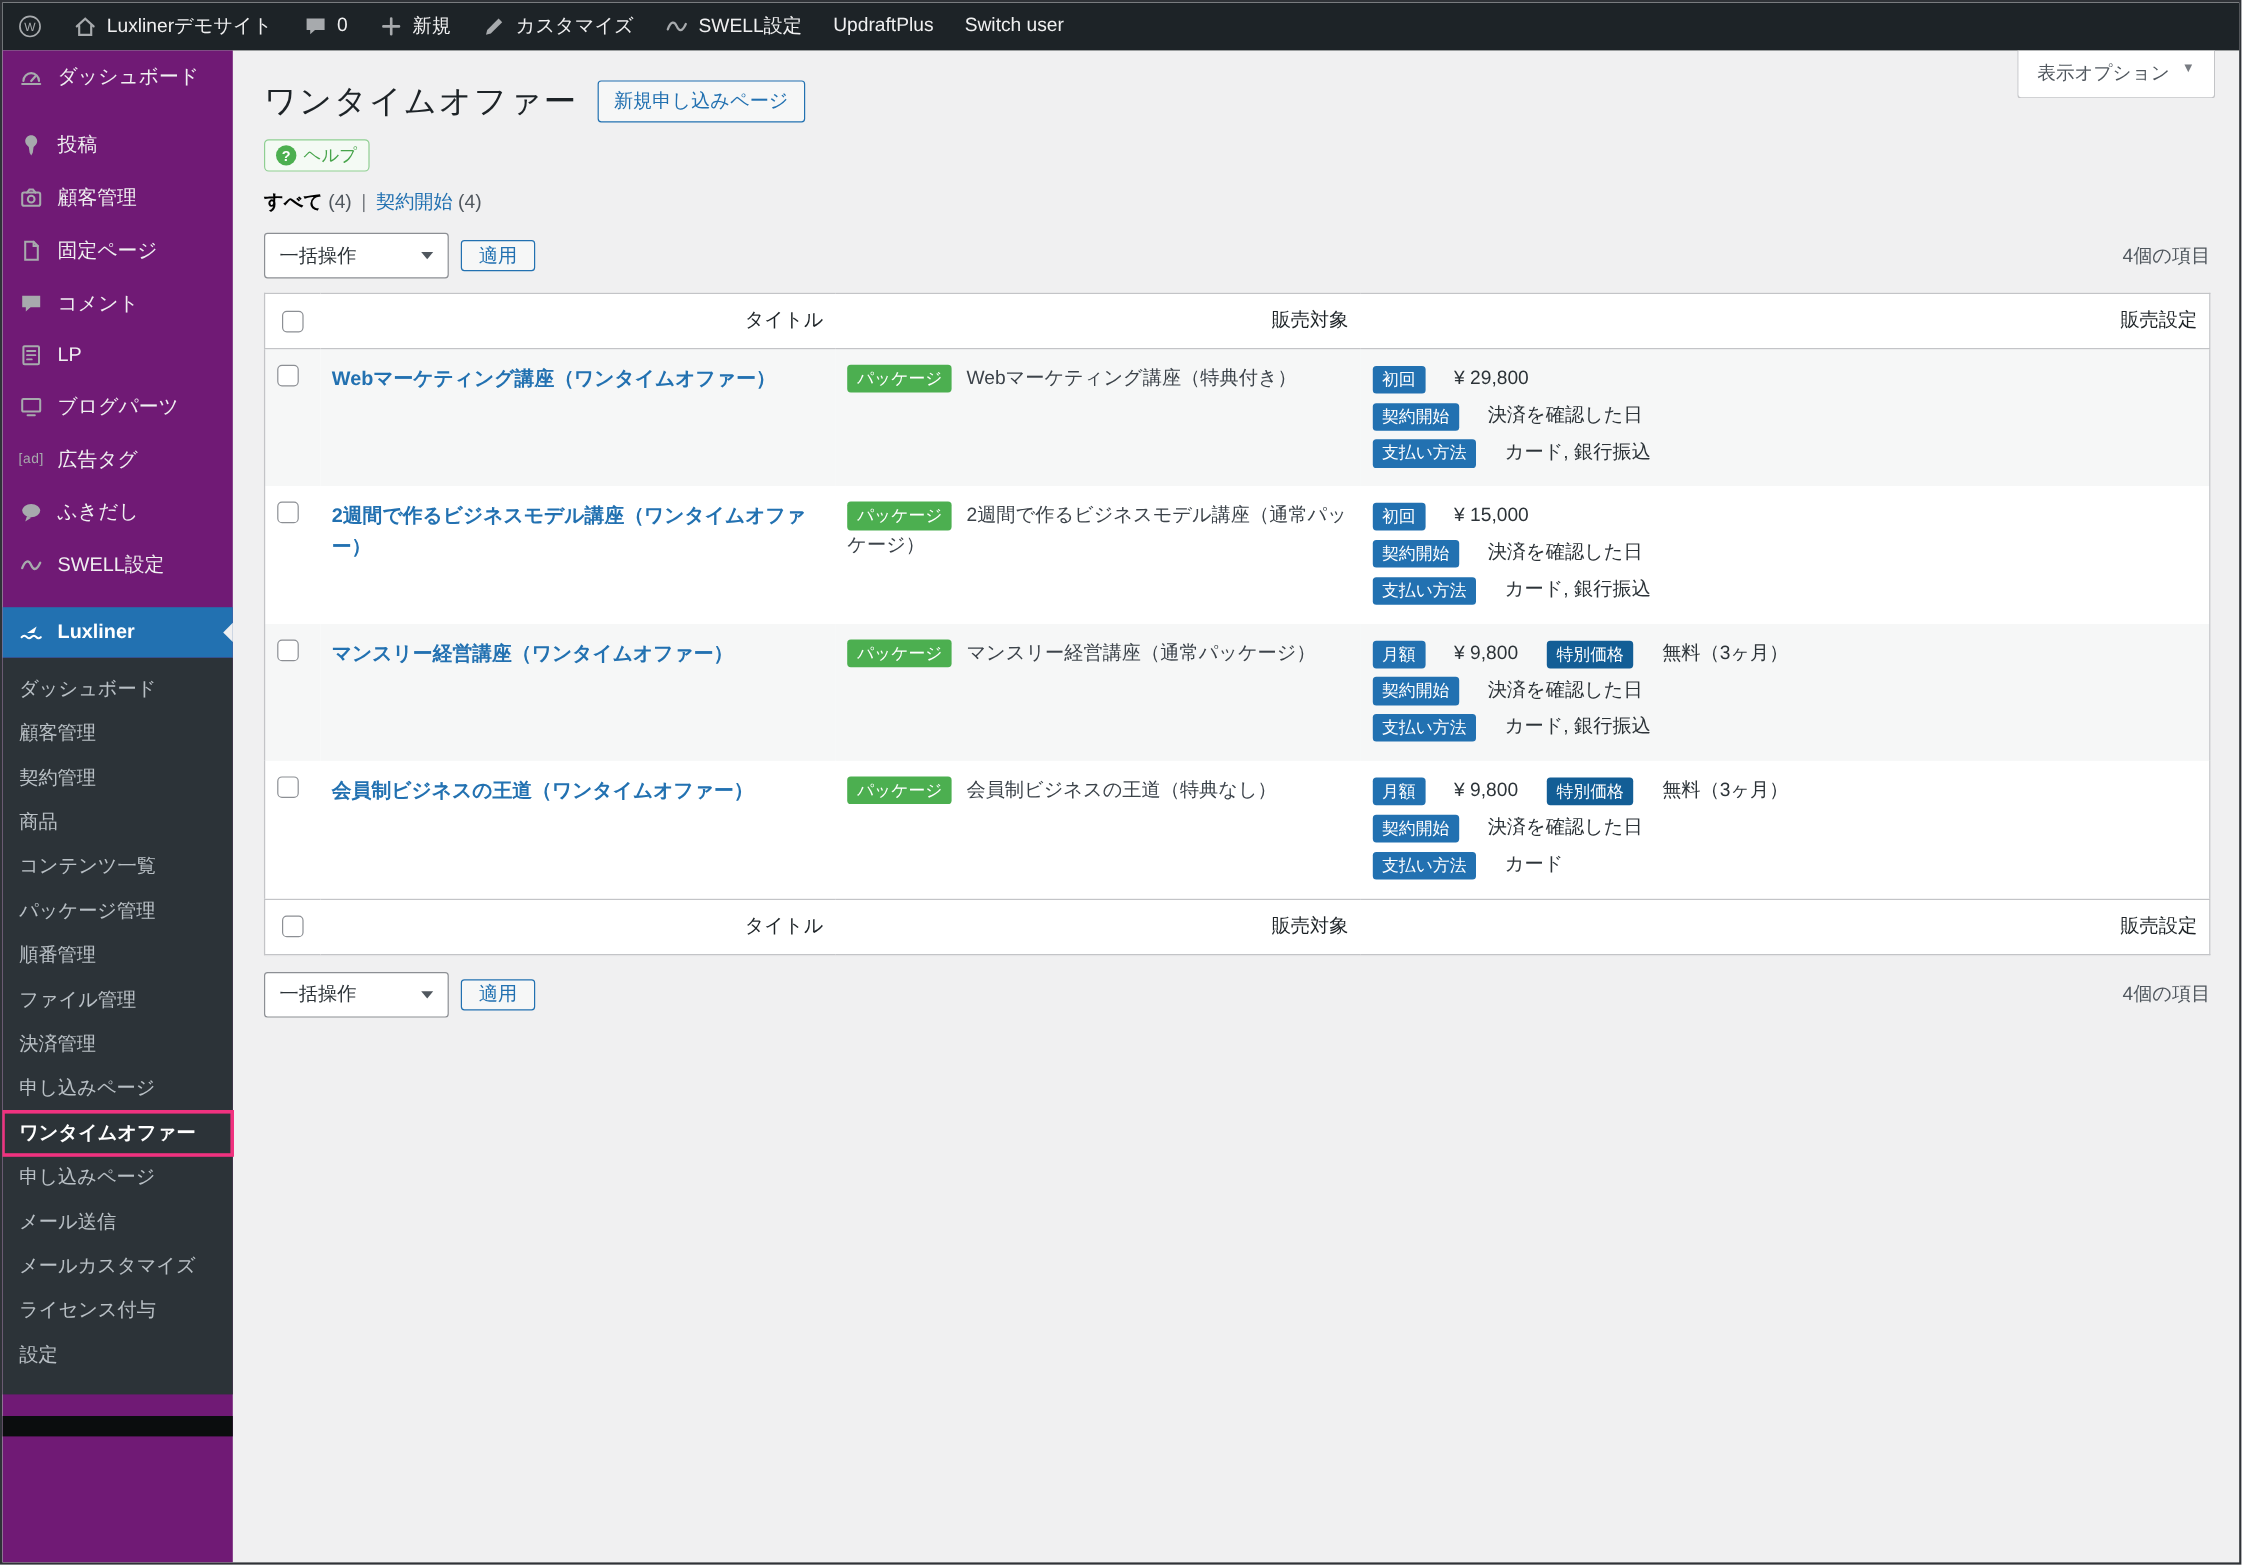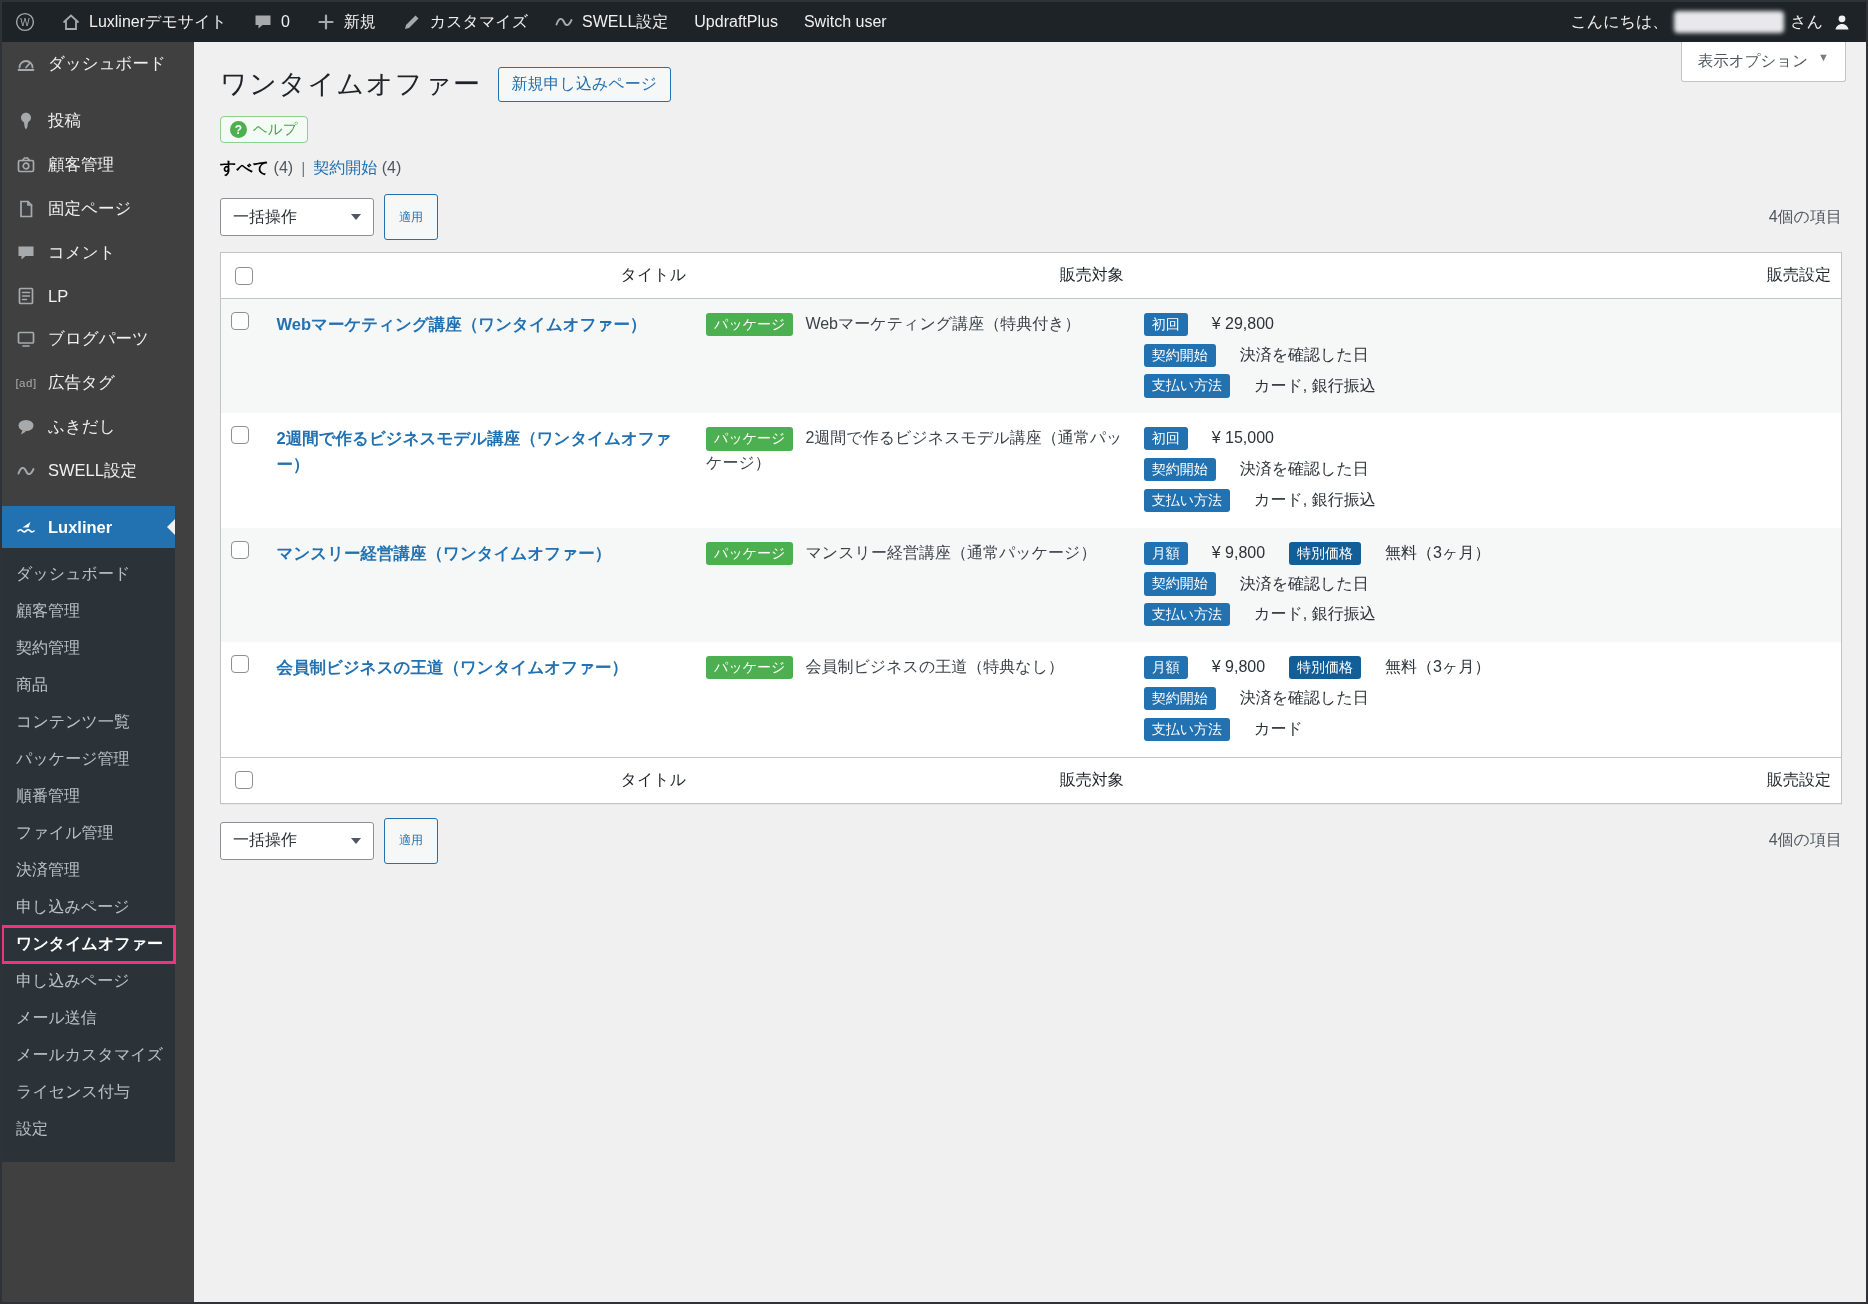--- a/index.html
+++ b/index.html
@@ -15,21 +15,21 @@
 .ico svg{width:20px;height:20px;display:block}
 .ab-right{margin-left:auto;display:flex;align-items:center;gap:9px;padding:0 14px}
 .greeting{display:flex;align-items:center;gap:6px;cursor:pointer}
 .redacted{width:110px;height:22px;border-radius:4px;background:#e9e9ec;filter:blur(2px)}
 .adtag{font-size:11.5px;letter-spacing:.5px}
 
 
 .frame{flex:1;display:flex;min-height:0}
 
 
-.sidebar{width:192px;min-width:192px;background:#404040;color:#f0f0f1;font-size:16.5px;display:flex;flex-direction:row}
+.sidebar{width:192px;min-width:192px;background:#701a75;color:#f0f0f1;font-size:16.5px;display:flex;flex-direction:column}
 .menu-item{display:flex;align-items:center;gap:11px;padding:11px 8px 11px 13px;cursor:pointer;position:relative}
 .mi-icon{width:22px;display:flex;justify-content:center;color:#a7aaad}
 .mi-icon svg{width:20px;height:20px}
 .menu-sep{height:13px}
 .menu-item.active{background:var(--accent);font-weight:700;color:#fff}
 .menu-item.active .mi-icon{color:#fff}
 .menu-item.active::after{content:"";position:absolute;right:0;top:50%;margin-top:-8px;border:8px solid transparent;border-right-color:#f0f0f1}
 .submenu{background:#2c3338;padding:8px 0 14px}
 .submenu-item{padding:8px 12px 8px 14px;color:rgba(240,246,252,.72);font-size:16px;cursor:pointer}
 .submenu-item.current{color:#fff;font-weight:700;outline:3px solid var(--pink);outline-offset:-2px}
@@ -48,21 +48,21 @@
 .subsubsub a{text-decoration:none;cursor:pointer}
 .f-all{color:#000;font-weight:700}
 .count{color:#50575e;font-weight:400}
 .sep-bar{color:#787c82}
 .f-pub .lnk{color:var(--accent)}
 
 .tablenav{display:flex;align-items:center;gap:10px;margin:15px 0 12px}
 .tablenav.bottom{margin:14px 0 0}
 .bulk-select{display:flex;align-items:center;justify-content:space-between;gap:20px;height:38px;padding:0 12px;background:#fff;border:1px solid #8c8f94;border-radius:3px;font-size:16px;color:#2c3338;cursor:pointer;min-width:154px}
 .sel-arrow{width:0;height:0;border-left:5px solid transparent;border-right:5px solid transparent;border-top:6px solid #50575e}
-.apply-btn{height:46px;padding:0 14px;background:#f6f7f7;border:1px solid var(--accent);border-radius:3px;color:var(--accent);font-size:12px;cursor:pointer;font-family:inherit}
+.apply-btn{height:26px;padding:0 14px;background:#f6f7f7;border:1px solid var(--accent);border-radius:3px;color:var(--accent);font-size:16px;cursor:pointer;font-family:inherit}
 .items-count{margin-left:auto;font-size:16px;color:#50575e}
 
 
 .list-table{width:100%;border-collapse:collapse;background:#fff;border:1px solid #c3c4c7;box-shadow:0 1px 1px rgba(0,0,0,.04)}
 .c-cb{width:46px}
 .c-title{width:26.5%}
 .c-target{width:27%}
 .list-table thead th,.list-table thead td{border-bottom:1px solid #c3c4c7}
 .list-table tfoot th,.list-table tfoot td{border-top:1px solid #c3c4c7}
 .list-table th{font-size:16px;font-weight:400;color:#1d2327;text-align:right;padding:12px 10px}
@@ -137,33 +137,20 @@
           </span>
           <span class="ab-label">SWELL設定</span>
         </div>
         <div class="ab-item">
           <span class="ab-label">UpdraftPlus</span>
         </div>
         <div class="ab-item">
           <span class="ab-label">Switch user</span>
         </div>
       </div>
-    <div class="ab-right">
-      <span class="greeting">
-        <span>こんにちは、</span>
-        <span class="redacted"></span>
-        <span>さん</span>
-      </span>
-      <span class="ico" id="user-ico">
-          <svg viewBox="0 0 20 20">
-            <circle cx="10" cy="6.8" r="3.4" fill="currentColor"></circle>
-            <path d="M3.5 17.5c.8-4 4-5.5 6.5-5.5s5.7 1.5 6.5 5.5z" fill="currentColor"></path>
-          </svg>
-        </span>
-    </div>
   </header>
 
   <div class="frame">
 
     <aside class="sidebar">
       <nav id="menu">
           <div class="menu-item">
             <span class="mi-icon">
               <svg viewBox="0 0 20 20">
                 <path d="M3.5 13.5a6.5 6.5 0 1 1 13 0" stroke="currentColor" fill="none" stroke-linecap="round" stroke-width="1.8"></path>

